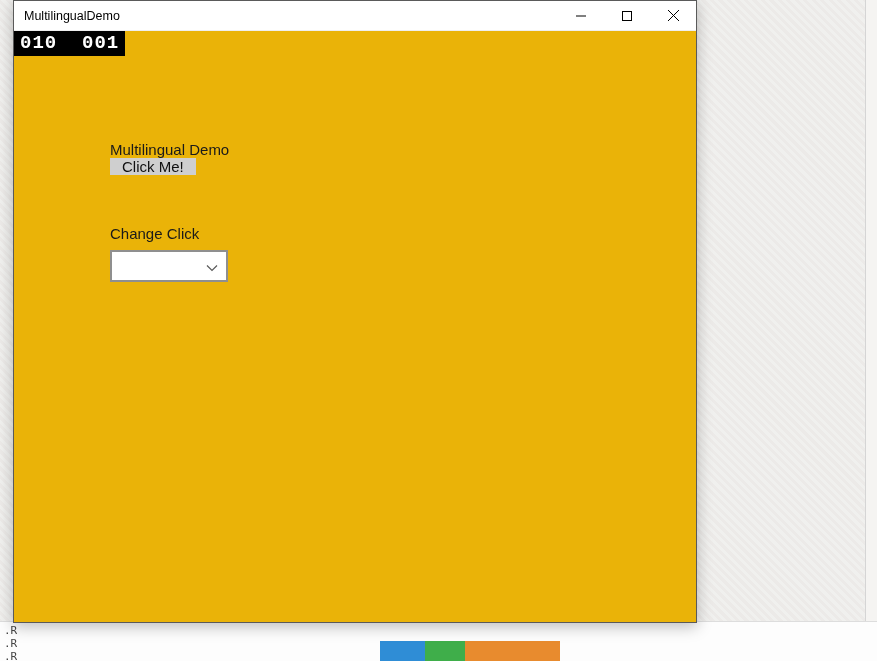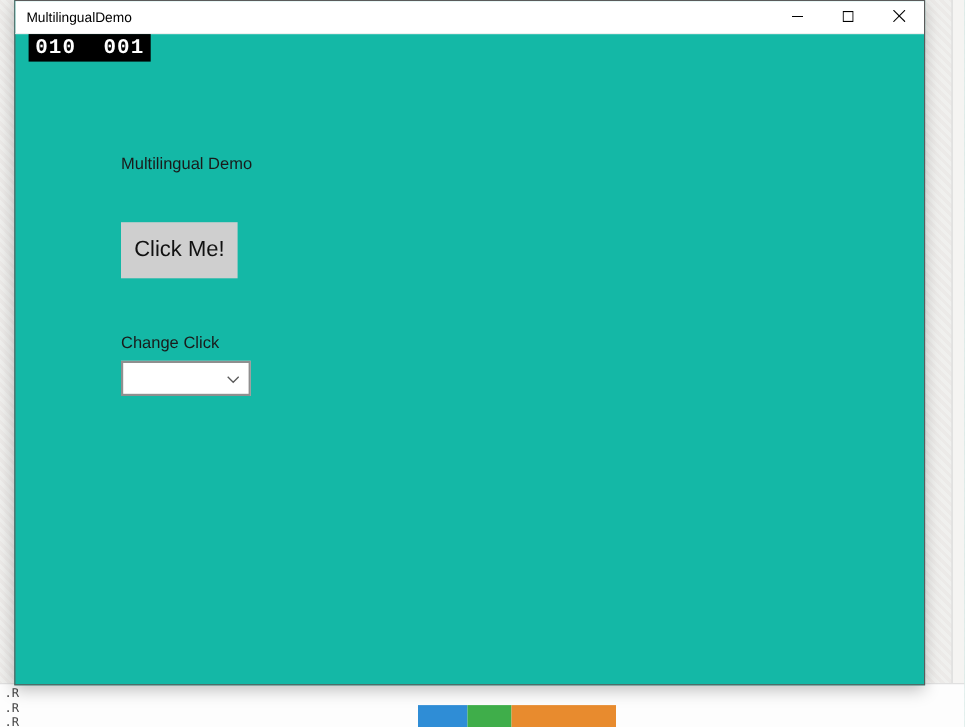--- a/index.html
+++ b/index.html
@@ -44,23 +44,23 @@
       display: flex;
     }
     .bg-taskstrip span { height: 20px; }
     .task-blue  { width: 45px; background: #2f8dd6; }
     .task-green { width: 40px; background: #3fae4a; }
     .task-orange{ width: 95px; background: #e88b2e; }
 
     .app-window {
       position: absolute;
       left: 13px; top: 0;
-      width: 828px;
+      width: 684px;
       height: 623px;
-      background: #14b8a6;
+      background: #eab308;
       border: 1px solid #5a5a5a;
       box-shadow: 0 4px 14px rgba(0,0,0,0.25);
       display: flex;
       flex-direction: column;
     }
     .title-bar {
       height: 30px;
       display: flex;
       align-items: center;
       background: #ffffff;
@@ -76,53 +76,52 @@
     .win-btn {
       width: 46px; height: 30px;
       display: flex; align-items: center; justify-content: center;
       color: #000;
     }
     .win-btn svg { width: 10px; height: 10px; stroke: #000; stroke-width: 1; fill: none; }
     .win-btn.close svg { width: 11px; height: 11px; }
 
     .debug-counter {
       position: absolute;
-      left: 12px; top: 30px;
+      left: 0; top: 30px;
       background: #000;
       color: #fff;
       font-family: Consolas, "Courier New", monospace;
       font-size: 19px;
       font-weight: 600;
       letter-spacing: 1px;
       padding: 1px 6px 2px;
       white-space: pre;
     }
 
     .content {
       position: relative;
       flex: 1 1 auto;
       padding: 110px 0 0 96px;
       font-size: 15px;
       color: #1a1a1a;
     }
     .heading {
       font-size: 15px;
-      margin-bottom: 44px;
     }
     .greeting {
       font-size: 15px;
       margin-bottom: 10px;
     }
     .click-btn {
       display: inline-block;
       background: #cfcfcf;
       border: none;
-      padding: 14px 12px;
+      padding: 0 12px;
       font-family: inherit;
-      font-size: 20px;
+      font-size: 15px;
       color: #111;
       cursor: default;
       margin-bottom: 50px;
     }
     .change-lang-label {
       font-size: 15px;
       margin-bottom: 8px;
     }
     .combo {
       width: 118px; height: 32px;

